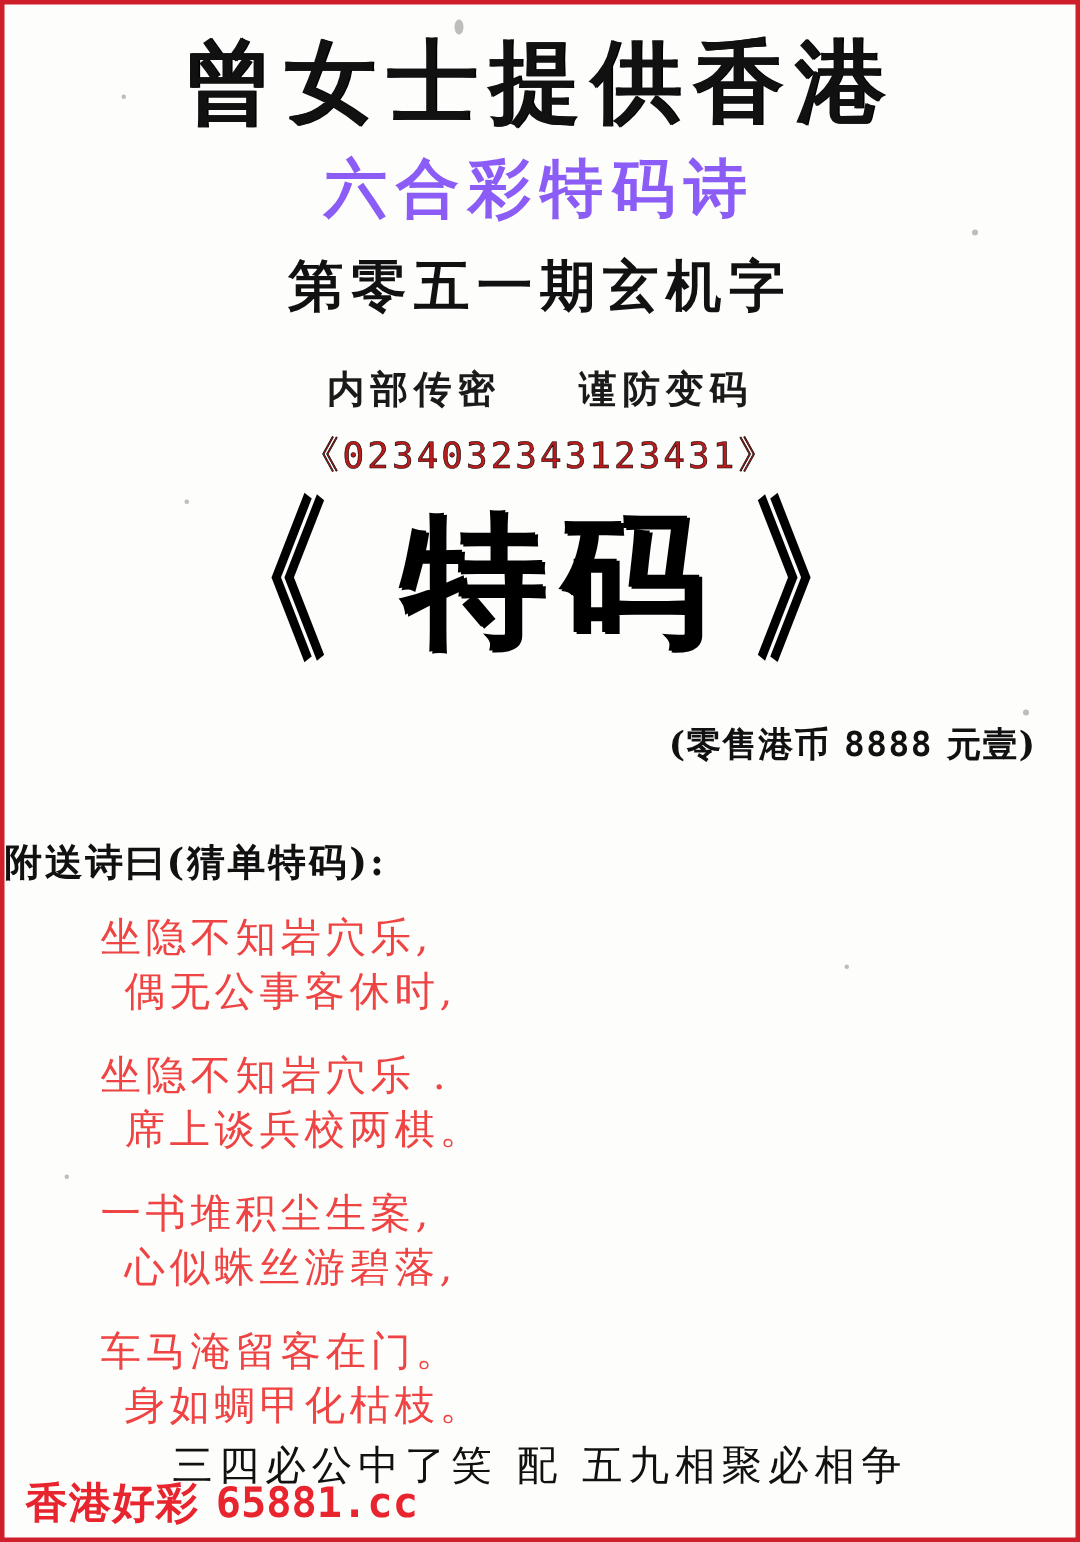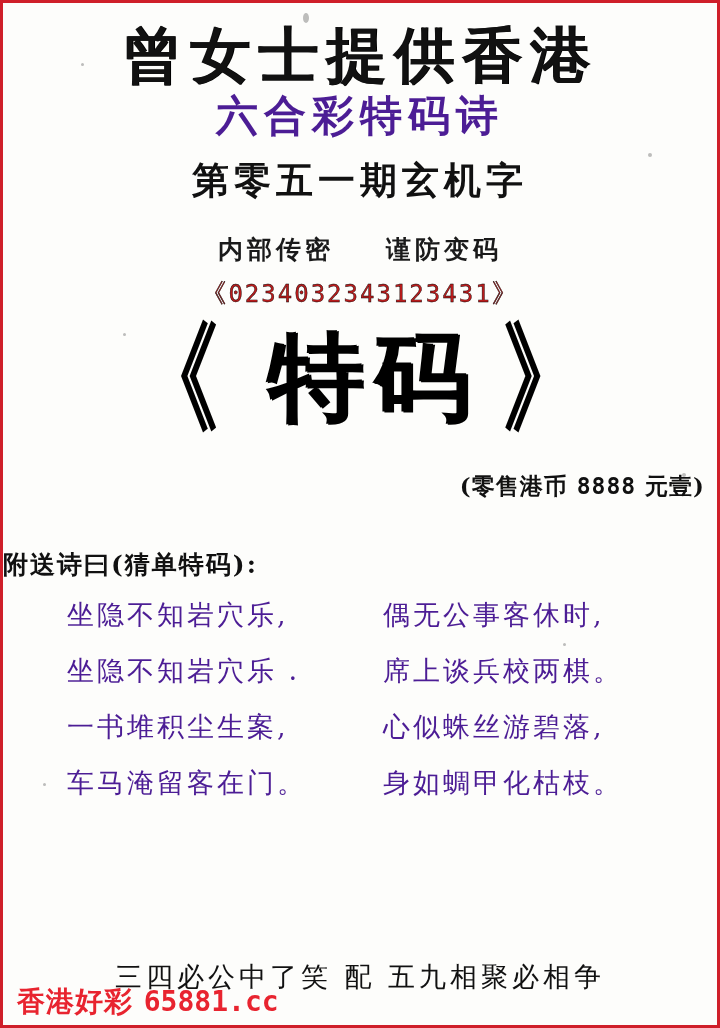--- a/index.html
+++ b/index.html
@@ -41,22 +41,22 @@
     letter-spacing: 8px;
     color: #111;
     line-height: 1.15;
     text-shadow: 1px 0 0 #000;
   }
   .t2 {
     font-family: "DejaVu Serif", serif;
     font-weight: bold;
     font-size: 42px;
     letter-spacing: 6px;
-    color: #4c1d95;
-    margin-top: 2px;
+    color: #8b5cf6;
+    margin-top: 12px;
     line-height: 1.15;
   }
   .t3 {
     font-family: "DejaVu Serif", serif;
     font-weight: bold;
     font-size: 37px;
     letter-spacing: 5px;
     color: #111;
     margin-top: 18px;
     line-height: 1.2;
@@ -105,21 +105,21 @@
     letter-spacing: 10px;
     color: #000;
     font-family: "DejaVu Serif", serif;
     line-height: 1.1;
     text-shadow: 2px 1px 0 #000;
     margin-left: 27px;
   }
   .price-row {
     margin-top: 34px;
     text-align: right;
-    padding-right: 12px;
+    padding-right: 26px;
     font-size: 23px;
     font-weight: bold;
     letter-spacing: 1px;
     color: #111;
   }
   .price-row .num {
     font-family: "DejaVu Sans Mono", monospace;
     letter-spacing: 1px;
   }
   .poem-head {
@@ -132,21 +132,22 @@
   .poem {
     margin-top: 16px;
     padding: 0 34px 0 64px;
   }
   .poem-line {
     display: flex;
     justify-content: flex-end;
     margin-bottom: 20px;
     font-size: 27px;
     letter-spacing: 3px;
-    color: #4c1d95;
+    color: #ef4444;
+    flex-direction: column;
   }
   .poem-col {
     width: 300px;
   }
   .poem-col.right {
     width: 300px;
     text-align: left;
     padding-left: 16px;
   }
   .bottom-line {

